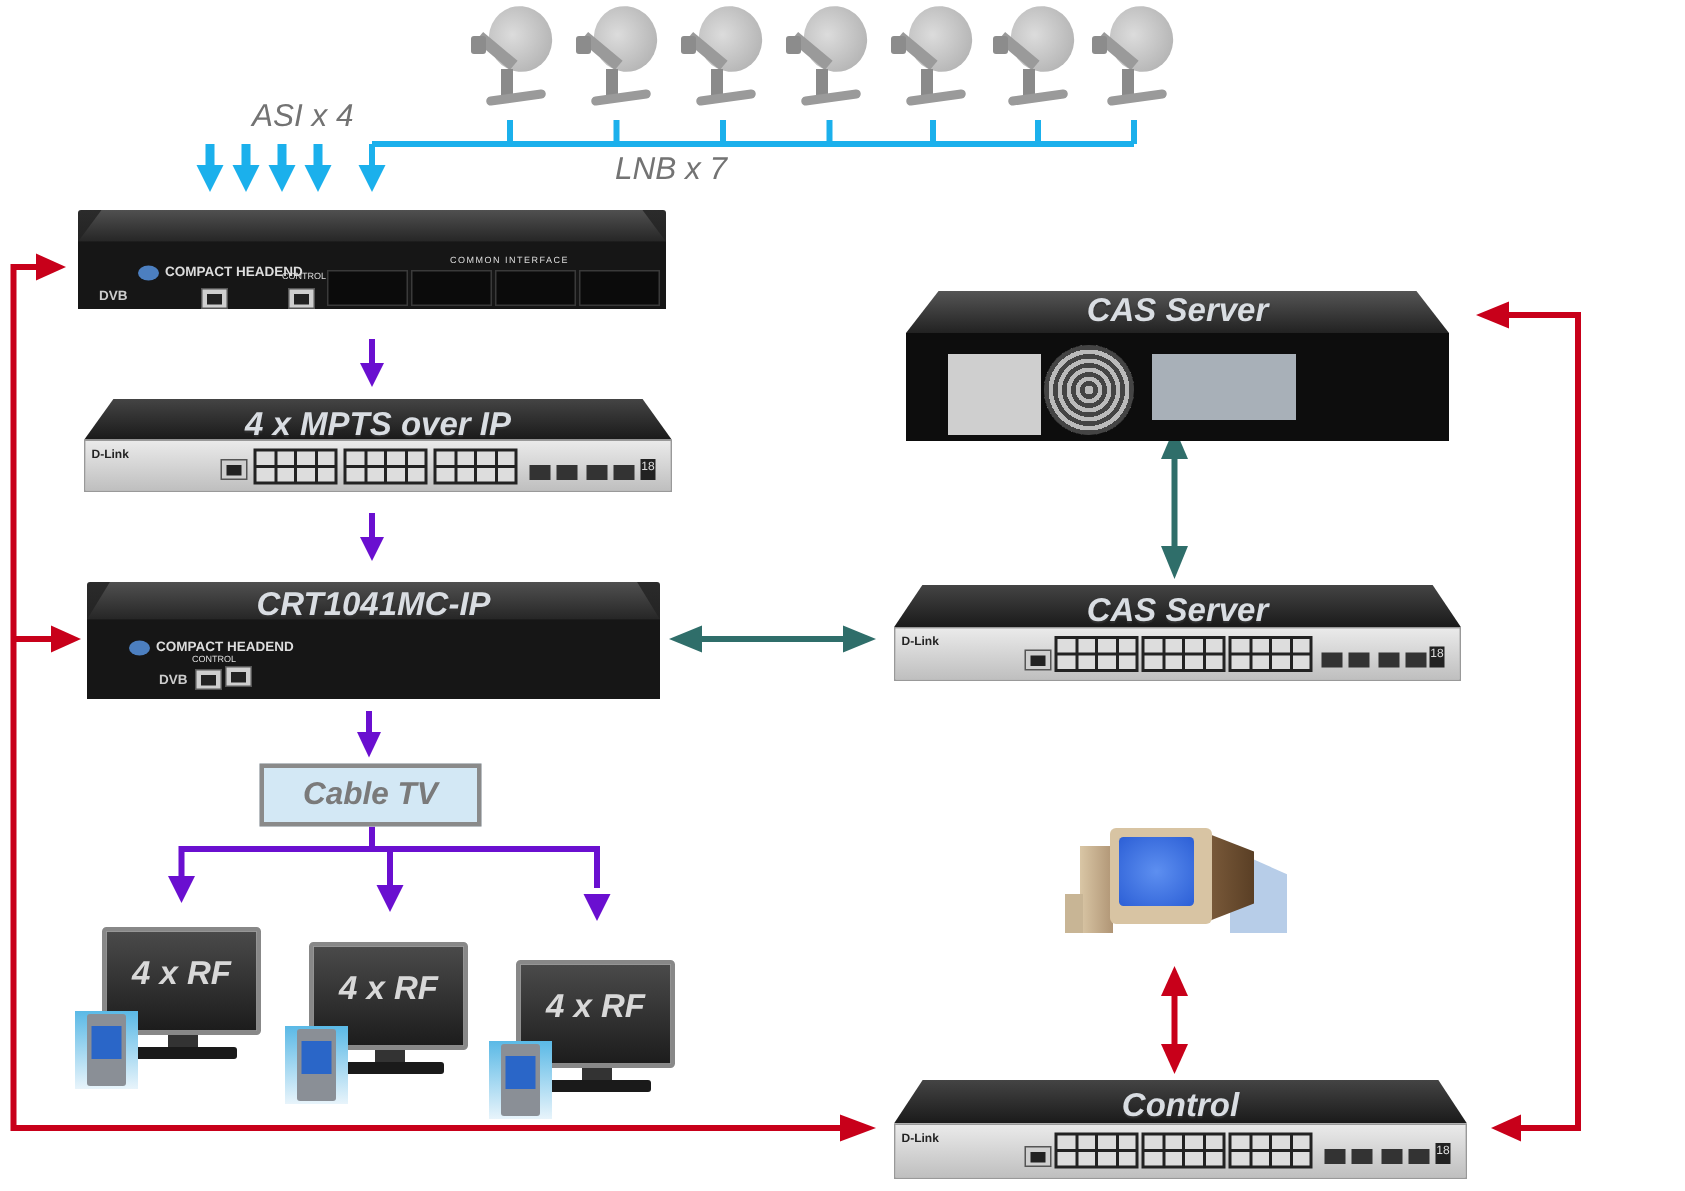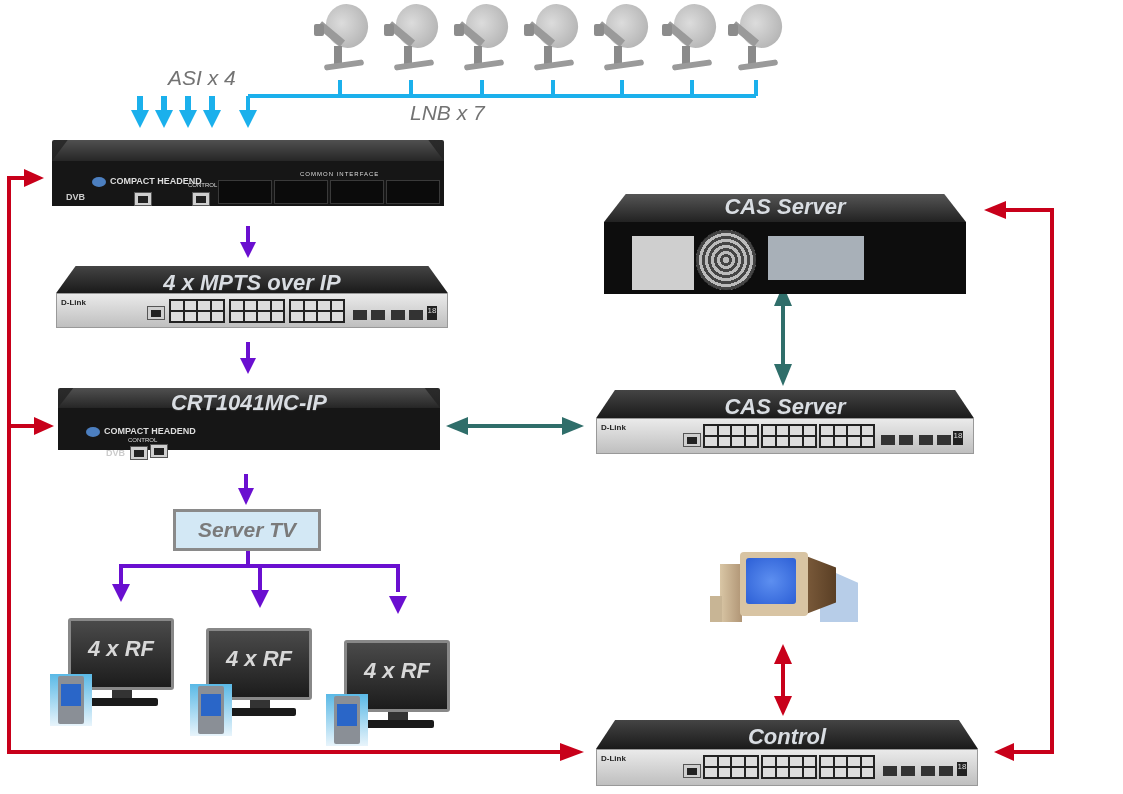--- a/index.html
+++ b/index.html
@@ -247,33 +247,33 @@
       </div>
     <div class="sfp" style="left:296px;"></div>
       <div class="sfp" style="left:314px;"></div>
       <div class="sfp" style="left:334px;"></div>
       <div class="sfp" style="left:352px;"></div>
     <div class="seg">18</div>
   </div>
   <div class="dev-title" style="top:4px;">4 x MPTS over IP</div>
 </div>
 
-<div class="rack" style="left:58px; top:388px; width:382px; height:62px;">
+<div class="rack" style="left:58px; top:388px; width:382px; height:78px;">
   <div class="top"></div>
   <div class="front"></div>
   <div class="dev-title" style="top:2px;">CRT1041MC-IP</div>
   <div class="logo" style="left:28px; top:38px;"><span class="ball"></span><span>COMPACT HEADEND</span></div>
   <div class="dvb" style="left:48px; top:60px;">DVB</div>
   <div class="port" style="left:72px; top:58px;"></div>
   <div class="port" style="left:92px; top:56px;"></div>
   <div class="logo" style="left:70px; top:49px; font-size:6px; font-weight:normal;">CONTROL</div>
 </div>
 
 <div class="cable-box">
-  <span>Server TV</span>
+  <span>Cable TV</span>
 </div>
 
 <div class="tv" style="left:68px; top:618px;">
   <div class="screen"></div>
     <div class="neck"></div>
     <div class="foot"></div>
   <div class="rf">4 x RF</div>
 </div>
 <div class="cicard" style="left:50px; top:674px;">
     <div class="body">

